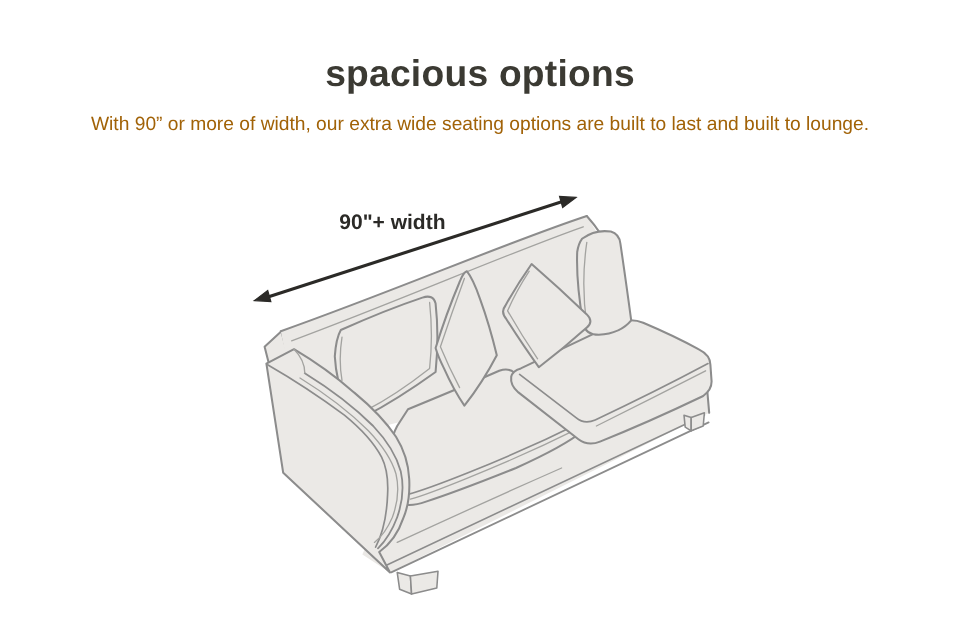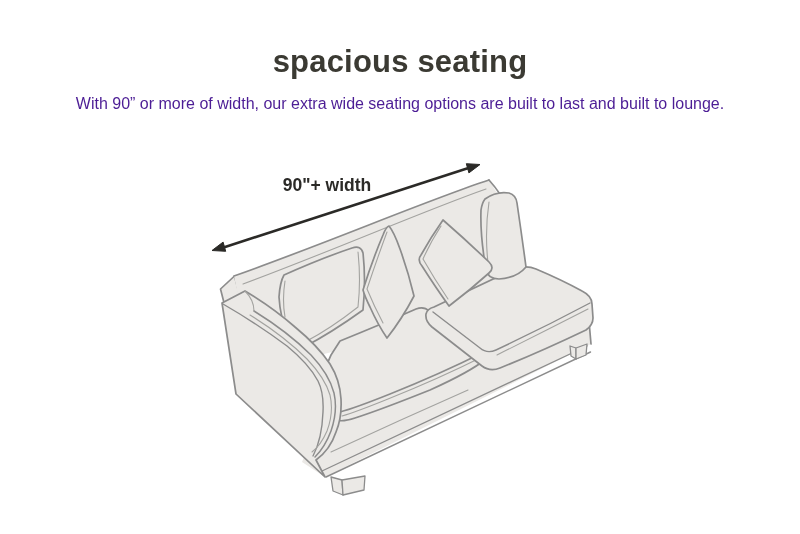--- a/index.html
+++ b/index.html
@@ -5,34 +5,34 @@
   html,body{margin:0;padding:0;background:#fff;}
   .canvas{
     position:relative;width:800px;height:534px;background:#ffffff;overflow:hidden;
     font-family:"Liberation Sans","DejaVu Sans",sans-serif;
   }
   .page-title{
     margin:0;padding-top:44px;text-align:center;
     font-size:31px;font-weight:bold;letter-spacing:0.2px;color:#3B3A33;
   }
   .copy{
-    margin-top:13px;text-align:center;font-size:16px;line-height:22.5px;color:#4c1d95;
+    margin-top:13px;text-align:center;font-size:16px;line-height:22.5px;color:#a16207;
   }
   .copy div{white-space:nowrap;}
   .diagram-svg{position:absolute;left:0;top:0;}
   .ln{fill:none;}
   .ln-soft{fill:none;stroke:#A3A3A0;stroke-width:1.1;}
   .dim-label{font-family:"Liberation Sans","DejaVu Sans",sans-serif;font-size:17.5px;font-weight:bold;}
 </style>
 </head>
 <body>
 
 <div class="canvas">
 
-  <h1 class="page-title">spacious seating</h1>
+  <h1 class="page-title">spacious options</h1>
 
   <div class="copy">
     <div>With 90” or more of width, our extra wide seating options are built to last and built to lounge.</div>
   </div>
 
   <svg class="diagram-svg" width="800" height="534" viewBox="0 0 800 534">
 
     <g stroke="#2B2A27" fill="#2B2A27">
       <line x1="222" y1="248" x2="470" y2="167.5" stroke-width="2.6"></line>
       <polygon points="212,250.5 225.7,251.3 223.1,242.1" stroke-width="1"></polygon>

